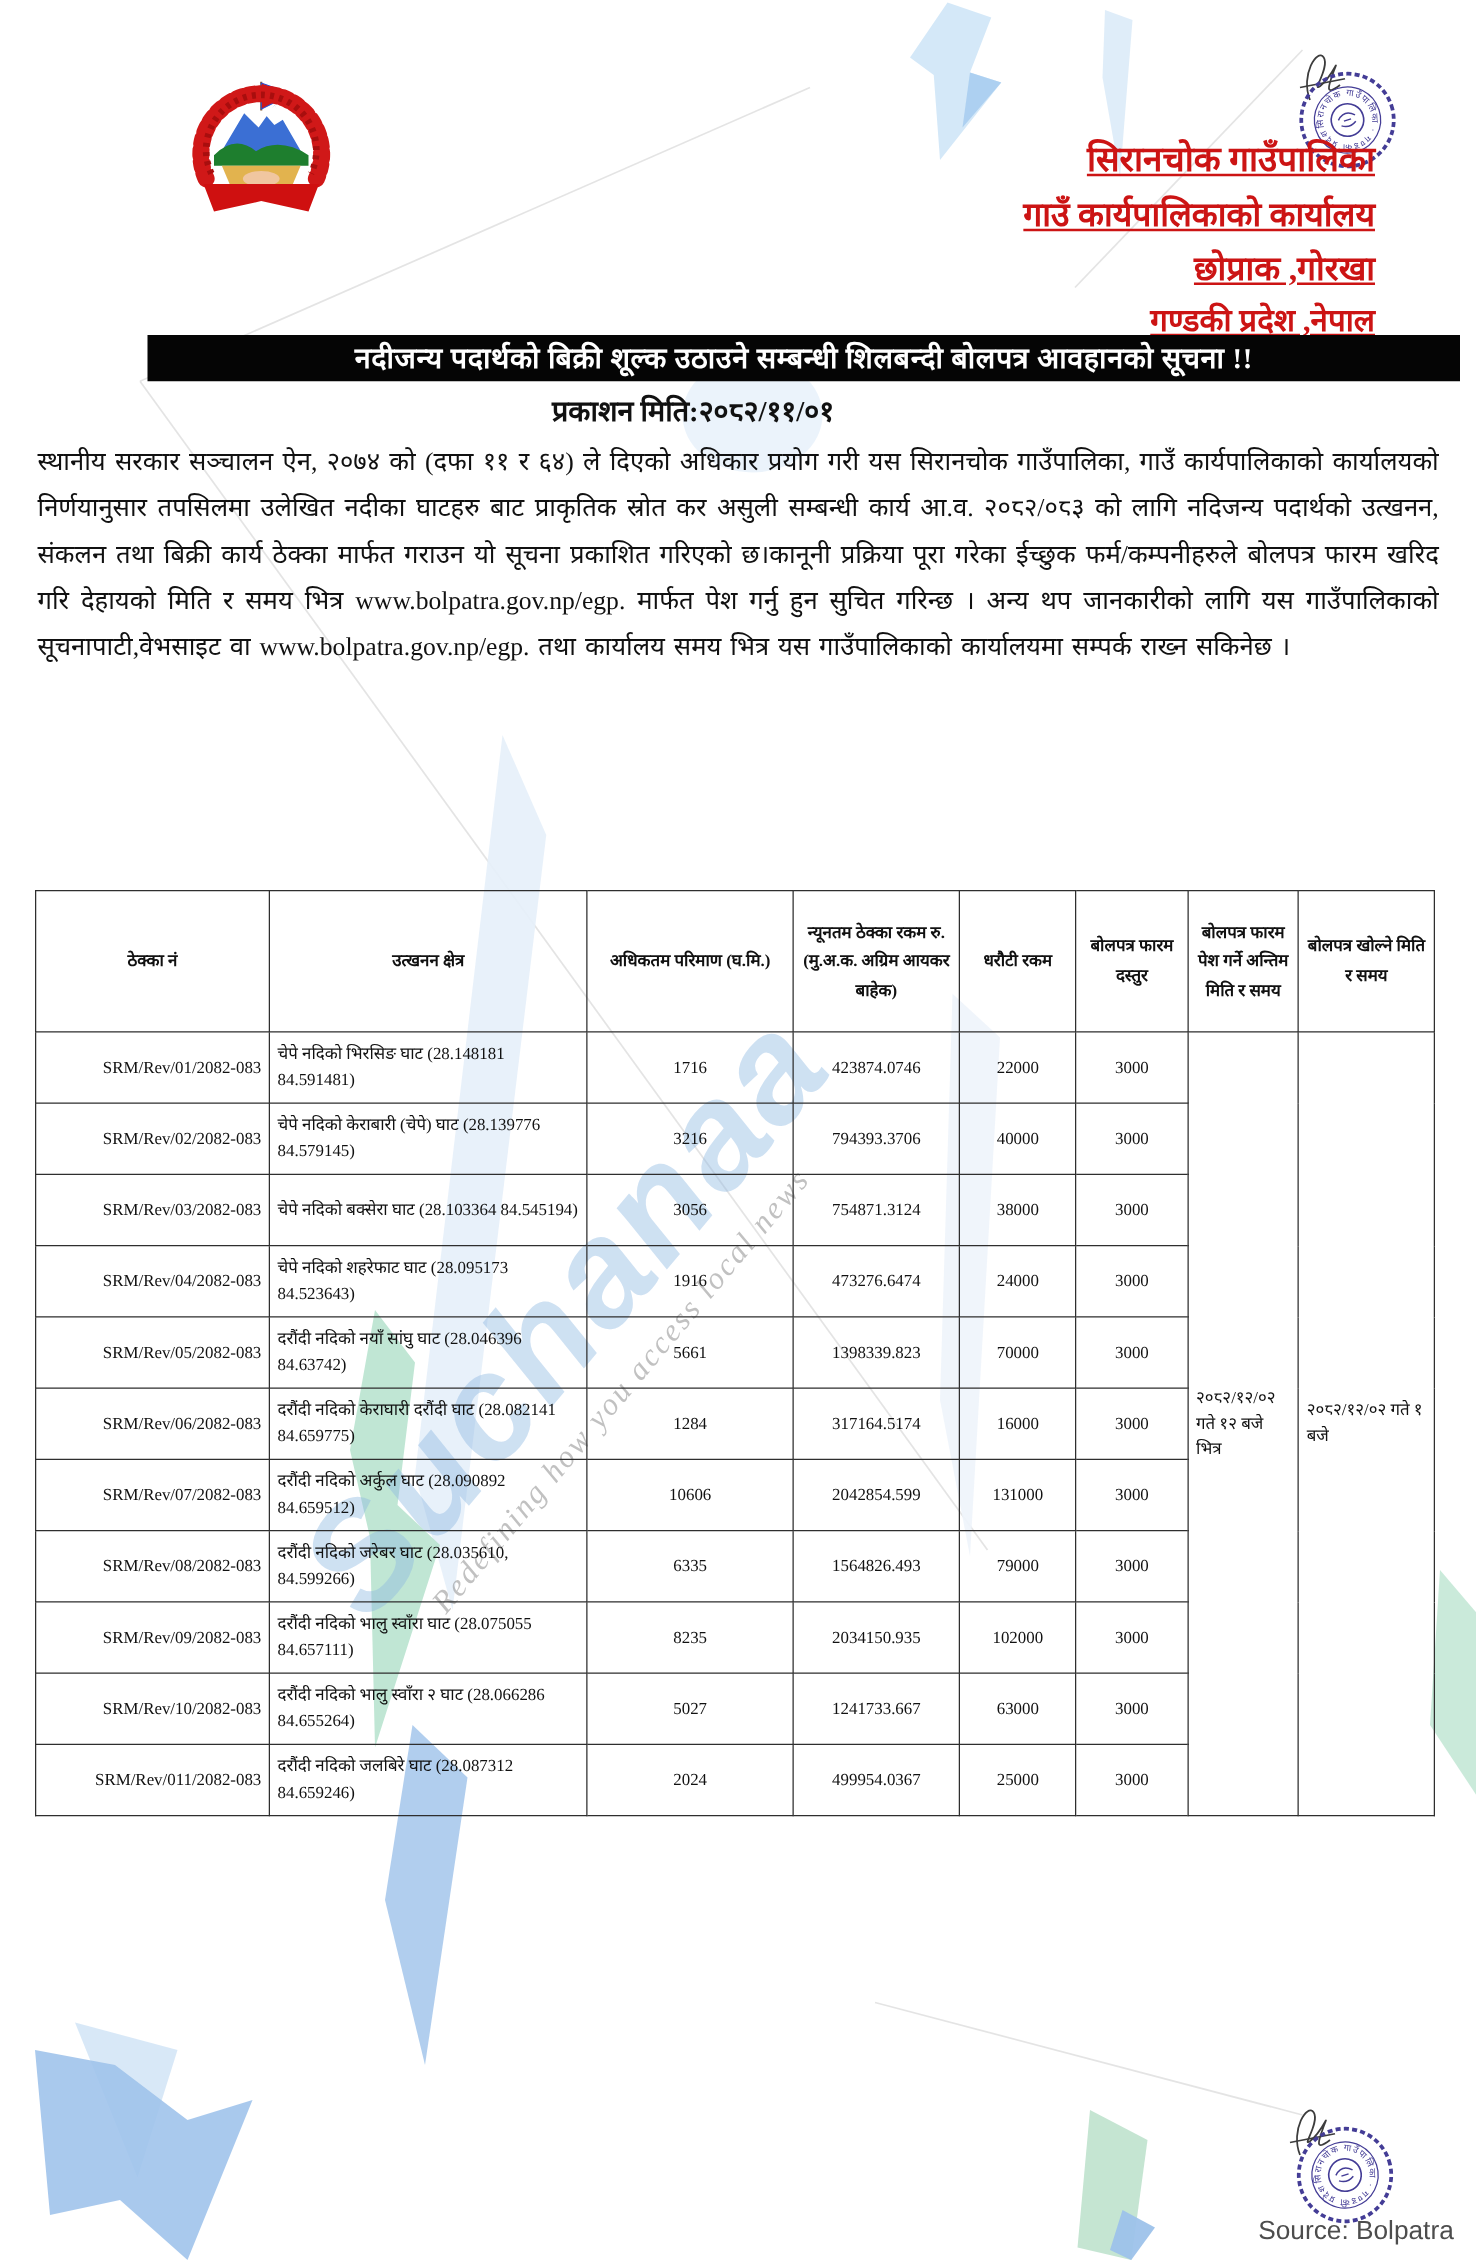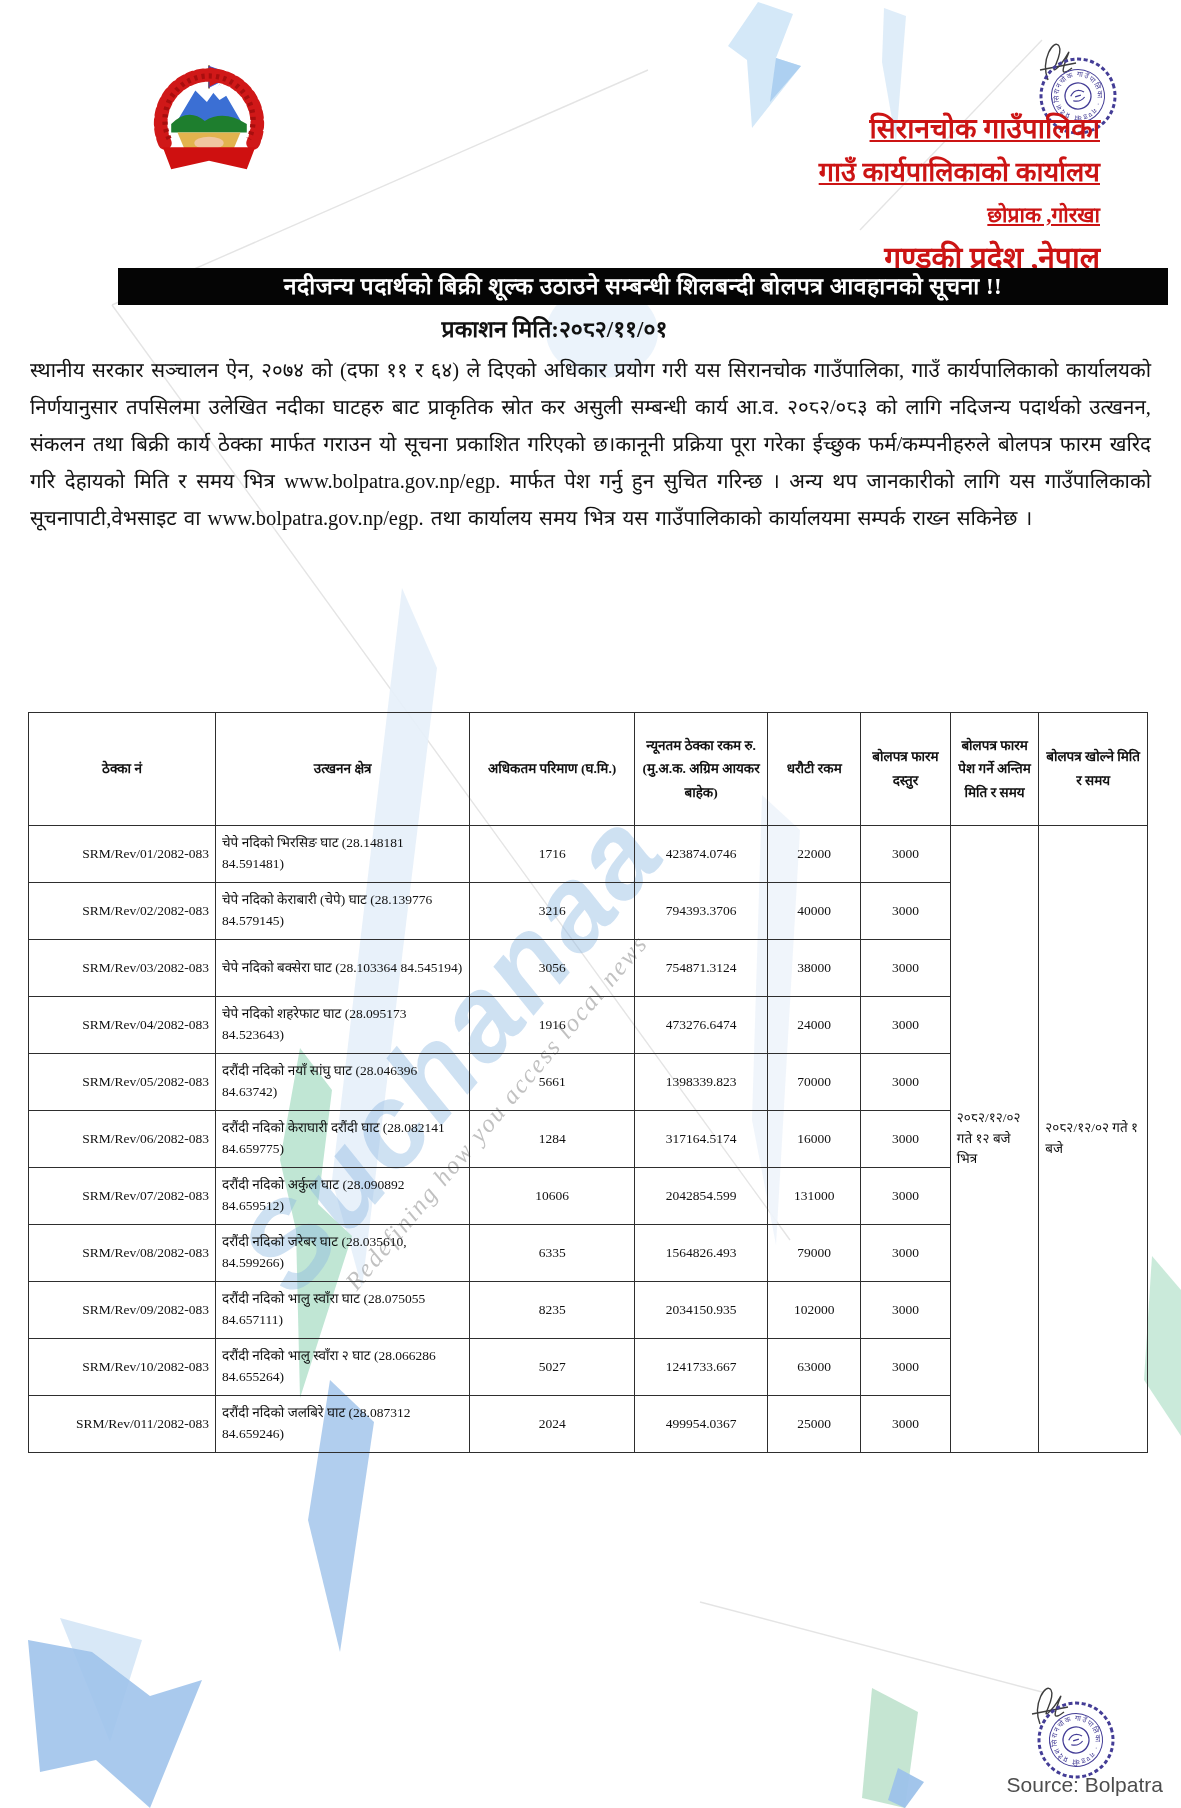--- a/index.html
+++ b/index.html
@@ -13,22 +13,22 @@
   }
   .decor{position:absolute;left:0;top:0;width:1181px;height:1808px;pointer-events:none;}
 
   
   .emblem{position:absolute;left:146px;top:58px;width:126px;height:128px;}
 
   
   .letterhead{position:absolute;left:0;top:108px;width:1100px;text-align:right;color:#cc1414;font-weight:bold;text-decoration:underline;}
   .letterhead .l1{font-size:28px;line-height:42px;}
   .letterhead .l2{font-size:27px;line-height:44px;}
-  .letterhead .l3{font-size:21px;line-height:43px;}
-  .letterhead .l4{font-size:30px;line-height:42px;}
+  .letterhead .l3{font-size:27px;line-height:43px;}
+  .letterhead .l4{font-size:25px;line-height:42px;}
 
   
   .banner{
     position:absolute;left:118px;top:268px;width:1050px;height:37px;
     background:#050505;color:#ffffff;font-weight:bold;font-size:23px;
     text-align:center;line-height:37px;letter-spacing:0.5px;
   }
   .pubdate{
     position:absolute;left:0;top:312px;width:1109px;text-align:center;
     font-size:23px;font-weight:bold;

